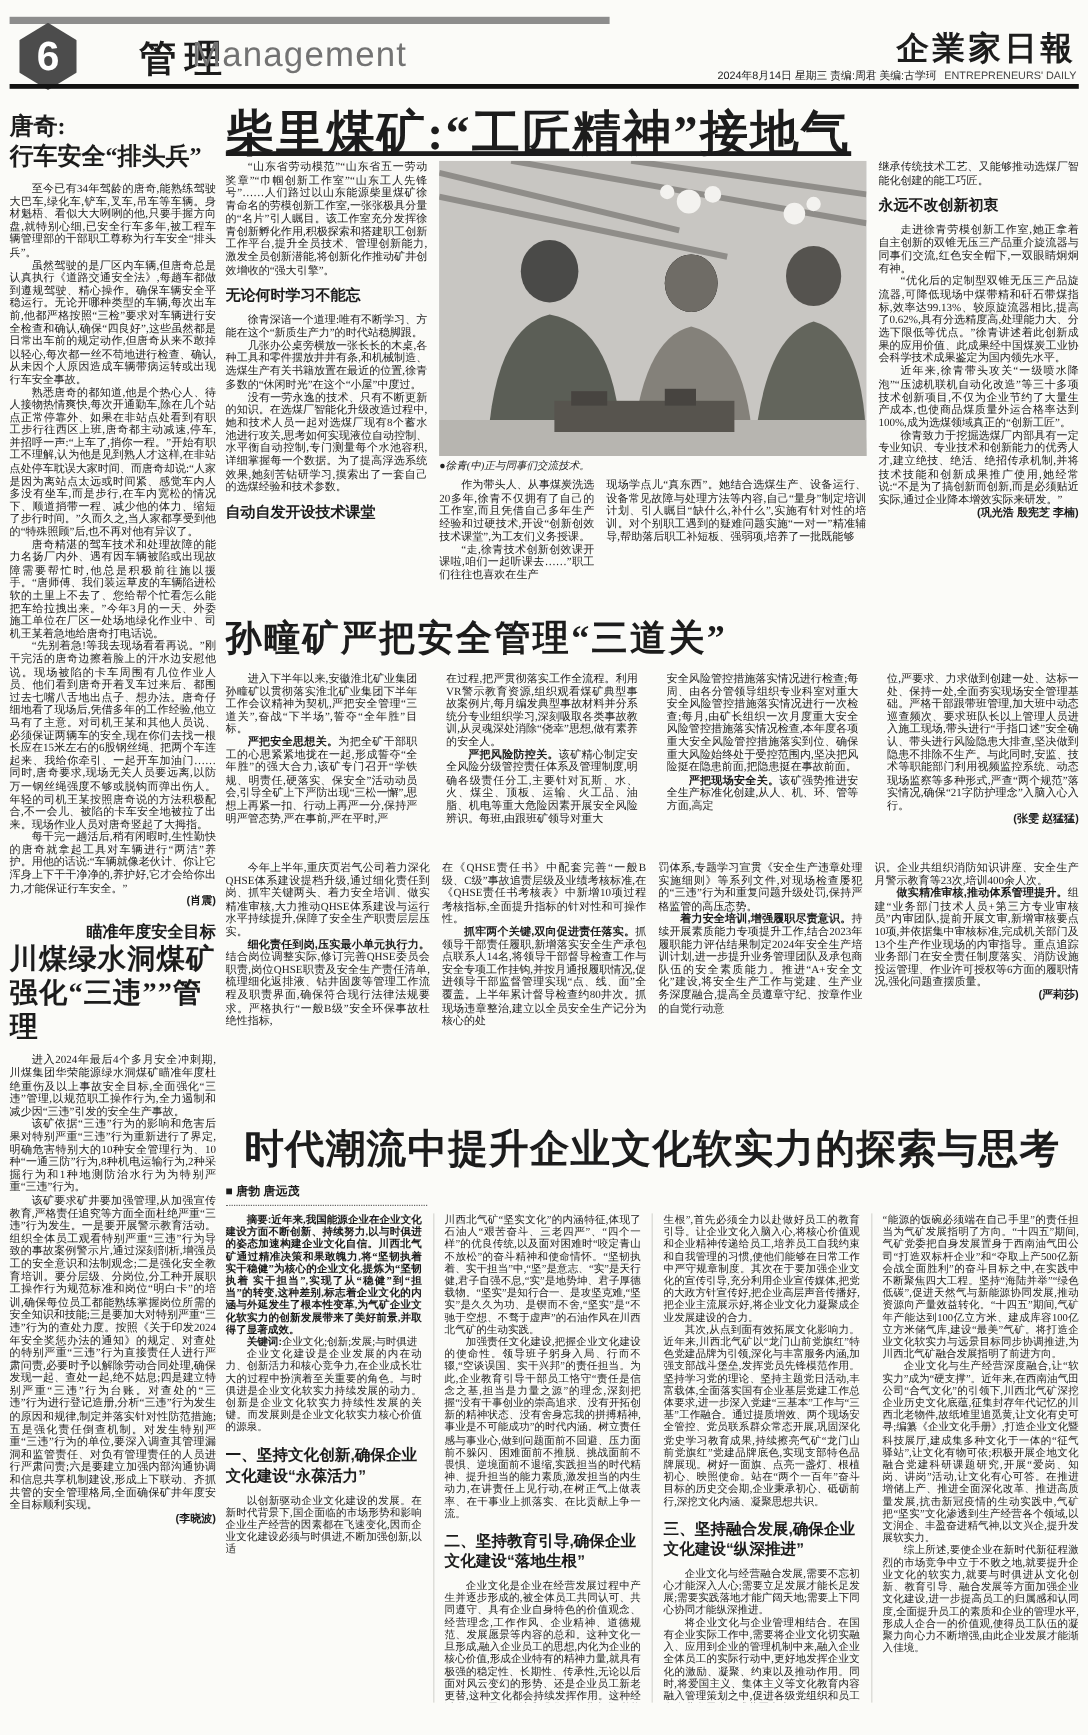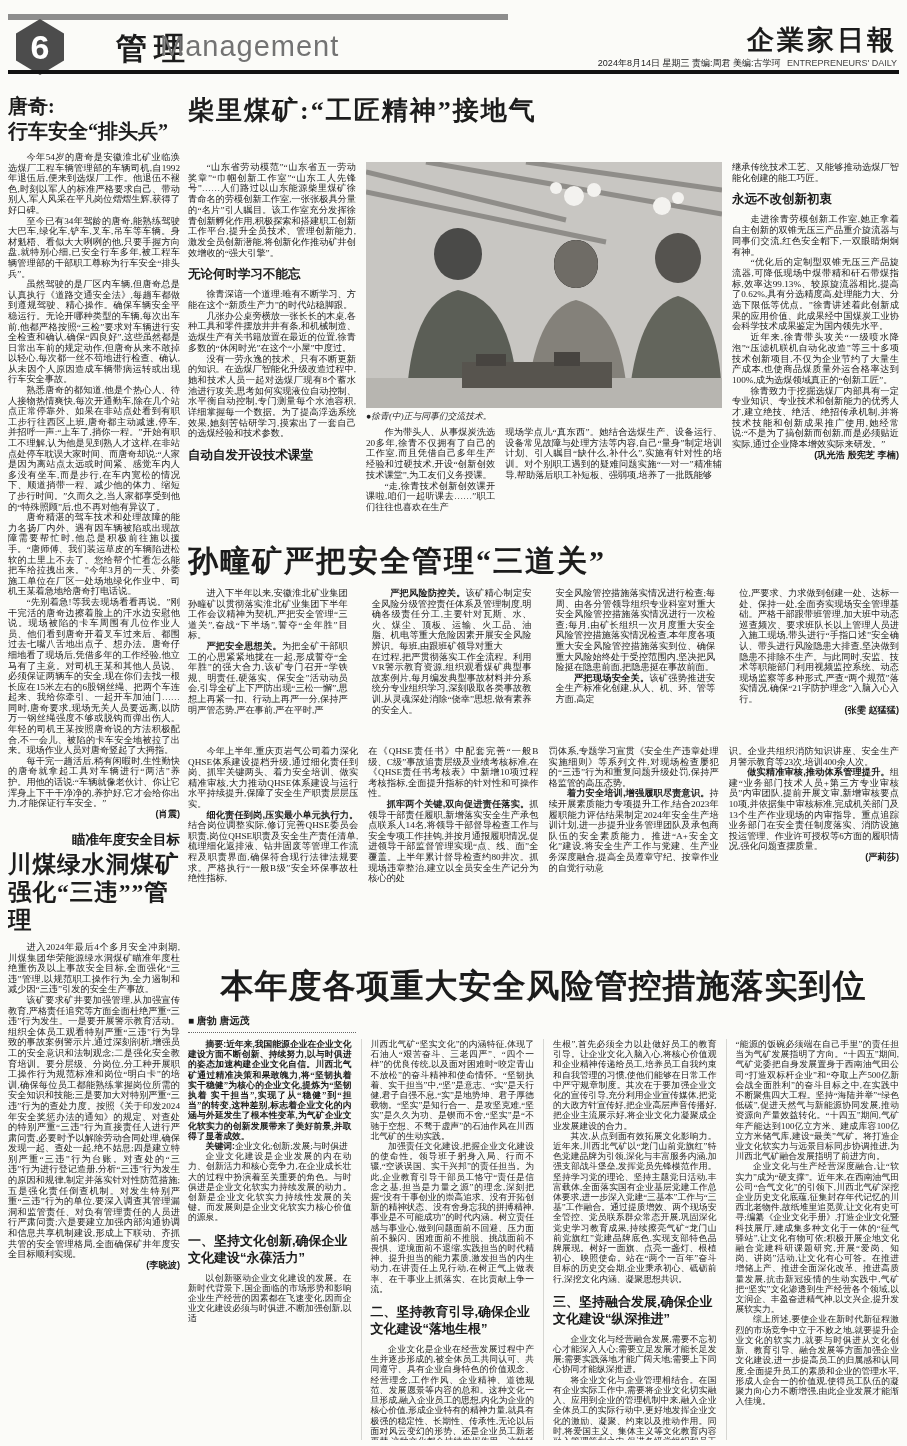--- a/index.html
+++ b/index.html
@@ -36,21 +36,21 @@
             font-size:9.2px;line-height:10.6px;}
   .a-title{font-size:20px;line-height:25px;font-weight:bold;margin:2px 0 8px;}
   .f-kicker{font-size:13.5px;font-weight:bold;margin:16px 0 4px;text-align:right;}
   .f-title{font-size:23.5px;line-height:28px;font-weight:bold;letter-spacing:1px;margin:0 0 8px;}
   
   .main{position:absolute;left:188px;top:88px;width:711px;height:1352px;overflow:hidden;}
   .row{display:flex;}
   .row .col{flex:1 1 0;min-width:0;overflow:hidden;}
   .row .col + .col{margin-left:10px;}
   
-  .b-title{font-size:26px;line-height:46px;font-weight:bold;letter-spacing:2px;margin:0 0 28px;}
+  .b-title{font-size:40px;line-height:46px;font-weight:bold;letter-spacing:2px;margin:0 0 0;text-decoration:underline;}
   .b-row{display:flex;height:372px;overflow:hidden;font-size:9.2px;line-height:10.7px;}
   .b-col1{width:168px;flex:none;overflow:hidden;}
   .b-mid{width:356px;flex:none;margin-left:10px;}
   .b-col4{flex:1;margin-left:10px;overflow:hidden;min-width:0;}
   .photo{width:356px;height:246px;display:block;background:#c9c9c7;}
   .caption{font-size:8.8px;line-height:11px;color:#222;margin:3px 0 5px;font-style:italic;}
   .b-midrow{display:flex;height:96px;overflow:hidden;}
   .b-midrow .col + .col{margin-left:10px;}
   
   .c-sect{margin-top:8px;}
@@ -86,37 +86,37 @@
     <span class="en">ENTREPRENEURS' DAILY</span>
   </div>
   <div class="blackrule"></div>
 
   <div class="left-col">
     <div class="a-title">
       <span>唐奇:</span><br>
       <span>行车安全“排头兵”</span>
     </div>
     <div>
-        <div class="blk p">今年54岁的唐奇是安徽淮北矿业临涣选煤厂工程车辆管理部的车辆司机,自1992年退伍后,便来到选煤厂工作。他退伍不褪色,时刻以军人的标准严格要求自己、带动别人,军人风采在平凡岗位熠熠生辉,获得了好口碑。</div>
         <div class="blk p">至今已有34年驾龄的唐奇,能熟练驾驶大巴车,绿化车,铲车,叉车,吊车等车辆。身材魁梧、看似大大咧咧的他,只要手握方向盘,就特别心细,已安全行车多年,被工程车辆管理部的干部职工尊称为行车安全“排头兵”。</div>
         <div class="blk p">虽然驾驶的是厂区内车辆,但唐奇总是认真执行《道路交通安全法》,每趟车都做到遵规驾驶、精心操作。确保车辆安全平稳运行。无论开哪种类型的车辆,每次出车前,他都严格按照“三检”要求对车辆进行安全检查和确认,确保“四良好”,这些虽然都是日常出车前的规定动作,但唐奇从来不敢掉以轻心,每次都一丝不苟地进行检查、确认,从未因个人原因造成车辆带病运转或出现行车安全事故。</div>
         <div class="blk p">熟悉唐奇的都知道,他是个热心人、待人接物热情爽快,每次开通勤车,除在几个站点正常停靠外、如果在非站点处看到有职工步行往西区上班,唐奇都主动减速,停车,并招呼一声:“上车了,捎你一程。”开始有职工不理解,认为他是见到熟人才这样,在非站点处停车耽误大家时间、而唐奇却说:“人家是因为离站点太远或时间紧、感觉车内人多没有坐车,而是步行,在车内宽松的情况下、顺道捎带一程、减少他的体力、缩短了步行时间。”久而久之,当人家都享受到他的“特殊照顾”后,也不再对他有异议了。</div>
         <div class="blk p">唐奇精湛的驾车技术和处理故障的能力名扬厂内外、遇有因车辆被陷或出现故障需要帮忙时,他总是积极前往施以援手。“唐师傅、我们装运草皮的车辆陷进松软的土里上不去了、您给帮个忙看怎么能把车给拉拽出来。”今年3月的一天、外委施工单位在厂区一处场地绿化作业中、司机王某着急地给唐奇打电话说。</div>
         <div class="blk p">“先别着急!等我去现场看看再说。”刚干完活的唐奇边擦着脸上的汗水边安慰他说。现场被陷的卡车周围有几位作业人员、他们看到唐奇开着叉车过来后、都围过去七嘴八舌地出点子、想办法。唐奇仔细地看了现场后,凭借多年的工作经验,他立马有了主意。对司机王某和其他人员说、必须保证两辆车的安全,现在你们去找一根长应在15米左右的6股钢丝绳、把两个车连起来、我给你牵引、一起开车加油门……同时,唐奇要求,现场无关人员要远离,以防万一钢丝绳强度不够或脱钩而弹出伤人。年轻的司机王某按照唐奇说的方法积极配合,不一会儿、被陷的卡车安全地被拉了出来。现场作业人员对唐奇竖起了大拇指。</div>
         <div class="blk p">每干完一趟活后,稍有闲暇时,生性勤快的唐奇就拿起工具对车辆进行“两洁”养护。用他的话说:“车辆就像老伙计、你让它浑身上下干干净净的,养护好,它才会给你出力,才能保证行车安全。”</div>
         <div class="blk sig">(肖震)</div>
       </div>
 
     <div class="f-kicker">瞄准年度安全目标</div>
     <div class="f-title">
       <span>川煤绿水洞煤矿</span><br>
       <span>强化“三违””管理</span>
     </div>
     <div>
         <div class="blk p">进入2024年最后4个多月安全冲刺期,川煤集团华荣能源绿水洞煤矿瞄准年度杜绝重伤及以上事故安全目标,全面强化“三违”管理,以规范职工操作行为,全力遏制和减少因“三违”引发的安全生产事故。</div>
+        <div class="blk p">该矿依据“三违”行为的影响和危害后果对特别严重“三违”行为重新进行了界定,明确危害特别大的10种安全管理行为、10种“一通三防”行为,8种机电运输行为,2种采掘行为和1种地测防治水行为为特别严重“三违”行为。</div>
         <div class="blk p">该矿要求矿井要加强管理,从加强宣传教育,严格责任追究等方面全面杜绝严重“三违”行为发生。一是要开展警示教育活动。组织全体员工观看特别严重“三违”行为导致的事故案例警示片,通过深刻剖析,增强员工的安全意识和法制观念;二是强化安全教育培训。要分层级、分岗位,分工种开展职工操作行为规范标准和岗位“明白卡”的培训,确保每位员工都能熟练掌握岗位所需的安全知识和技能;三是要加大对特别严重“三违”行为的查处力度。按照《关于印发2024年安全奖惩办法的通知》的规定、对查处的特别严重“三违”行为直接责任人进行严肃问责,必要时予以解除劳动合同处理,确保发现一起、查处一起,绝不姑息;四是建立特别严重“三违”行为台账。对查处的“三违”行为进行登记造册,分析“三违”行为发生的原因和规律,制定并落实针对性防范措施;五是强化责任倒查机制。对发生特别严重“三违”行为的单位,要深入调查其管理漏洞和监管责任、对负有管理责任的人员进行严肃问责;六是要建立加强内部沟通协调和信息共享机制建设,形成上下联动、齐抓共管的安全管理格局,全面确保矿井年度安全目标顺利实现。</div>
         <div class="blk sig">(李晓波)</div>
       </div>
   </div>
 
   <div class="main">
 
     <div>
       <div class="b-title">柴里煤矿:“工匠精神”接地气</div>
       <div class="b-row">
@@ -184,22 +184,22 @@
     </div>
 
     <div class="c-sect">
       <div class="c-title">孙疃矿严把安全管理“三道关”</div>
       <div class="row c-row">
         <div class="col">
             <div class="blk p">进入下半年以来,安徽淮北矿业集团孙疃矿以贯彻落实淮北矿业集团下半年工作会议精神为契机,严把安全管理“三道关”,奋战“下半场”,誓夺“全年胜”目标。</div>
             <div class="blk lead"><b class="ld">严把安全思想关。</b>为把全矿干部职工的心思紧紧地拢在一起,形成誓夺“全年胜”的强大合力,该矿专门召开“学铁规、明责任,硬落实、保安全”活动动员会,引导全矿上下严防出现“三松一懈”,思想上再紧一扣、行动上再严一分,保持严明严管态势,严在事前,严在平时,严</div>
           </div>
         <div class="col">
+            <div class="blk cont">在过程,把严贯彻落实工作全流程。利用VR警示教育资源,组织观看煤矿典型事故案例片,每月编发典型事故材料并分系统分专业组织学习,深刻吸取各类事故教训,从灵魂深处消除“侥幸”思想,做有素养的安全人。</div>
             <div class="blk lead"><b class="ld">严把风险防控关。</b>该矿精心制定安全风险分级管控责任体系及管理制度,明确各级责任分工,主要针对瓦斯、水、火、煤尘、顶板、运输、火工品、油脂、机电等重大危险因素开展安全风险辨识。每班,由跟班矿领导对重大</div>
-            <div class="blk cont">在过程,把严贯彻落实工作全流程。利用VR警示教育资源,组织观看煤矿典型事故案例片,每月编发典型事故材料并分系统分专业组织学习,深刻吸取各类事故教训,从灵魂深处消除“侥幸”思想,做有素养的安全人。</div>
           </div>
         <div class="col">
             <div class="blk cont">安全风险管控措施落实情况进行检查;每周、由各分管领导组织专业科室对重大安全风险管控措施落实情况进行一次检查;每月,由矿长组织一次月度重大安全风险管控措施落实情况检查,本年度各项重大安全风险管控措施落实到位、确保重大风险始终处于受控范围内,坚决把风险挺在隐患前面,把隐患挺在事故前面。</div>
             <div class="blk lead"><b class="ld">严把现场安全关。</b>该矿强势推进安全生产标准化创建,从人、机、环、管等方面,高定</div>
           </div>
         <div class="col">
             <div class="blk cont">位,严要求、力求做到创建一处、达标一处、保持一处,全面夯实现场安全管理基础。严格干部跟带班管理,加大班中动态巡查频次、要求班队长以上管理人员进入施工现场,带头进行“手指口述”安全确认、带头进行风险隐患大排查,坚决做到隐患不排除不生产。与此同时,安监、技术等职能部门利用视频监控系统、动态现场监察等多种形式,严查“两个规范”落实情况,确保“21字防护理念”入脑入心入行。</div>
             <div class="blk sig">(张雯 赵猛猛)</div>
           </div>
       </div>
@@ -221,21 +221,21 @@
           </div>
         <div class="col">
             <div class="blk cont">识。企业共组织消防知识讲座、安全生产月警示教育等23次,培训400余人次。</div>
             <div class="blk lead"><b class="ld">做实精准审核,推动体系管理提升。</b>组建“业务部门技术人员+第三方专业审核员”内审团队,提前开展文审,新增审核要点10项,并依据集中审核标准,完成机关部门及13个生产作业现场的内审指导。重点追踪业务部门在安全责任制度落实、消防设施投运管理、作业许可授权等6方面的履职情况,强化问题查摆质量。</div>
             <div class="blk sig">(严莉莎)</div>
           </div>
       </div>
     </div>
 
     <div class="e-sect">
-      <div class="e-title">本年度各项重大安全风险管控措施落实到位</div>
+      <div class="e-title">时代潮流中提升企业文化软实力的探索与思考</div>
       <div class="e-byline">■  唐勃  唐远茂</div>
       <div class="row e-row">
         <div class="col">
             <div class="blk abs"><b class="ld">摘要:</b>近年来,我国能源企业在企业文化建设方面不断创新、持续努力,以与时俱进的姿态加速构建企业文化自信。川西北气矿通过精准决策和果敢魄力,将“坚韧执着 实干稳健”为核心的企业文化,提炼为“坚韧执着 实干担当”,实现了从“稳健”到“担当”的转变,这种差别,标志着企业文化的内涵与外延发生了根本性变革,为气矿企业文化软实力的创新发展带来了美好前景,并取得了显著成效。</div>
             <div class="blk kw"><b class="ld">关键词:</b>企业文化;创新;发展;与时俱进</div>
             <div class="blk p">企业文化建设是企业发展的内在动力、创新活力和核心竞争力,在企业成长壮大的过程中扮演着至关重要的角色。与时俱进是企业文化软实力持续发展的动力。创新是企业文化软实力持续性发展的关键。而发展则是企业文化软实力核心价值的源泉。</div>
             <div class="blk h">一、坚持文化创新,确保企业文化建设“永葆活力”</div>
             <div class="blk p">以创新驱动企业文化建设的发展。在新时代背景下,国企面临的市场形势和影响企业生产经营的因素都在飞速变化,因而企业文化建设必须与时俱进,不断加强创新,以适</div>
           </div>
         <div class="col">

